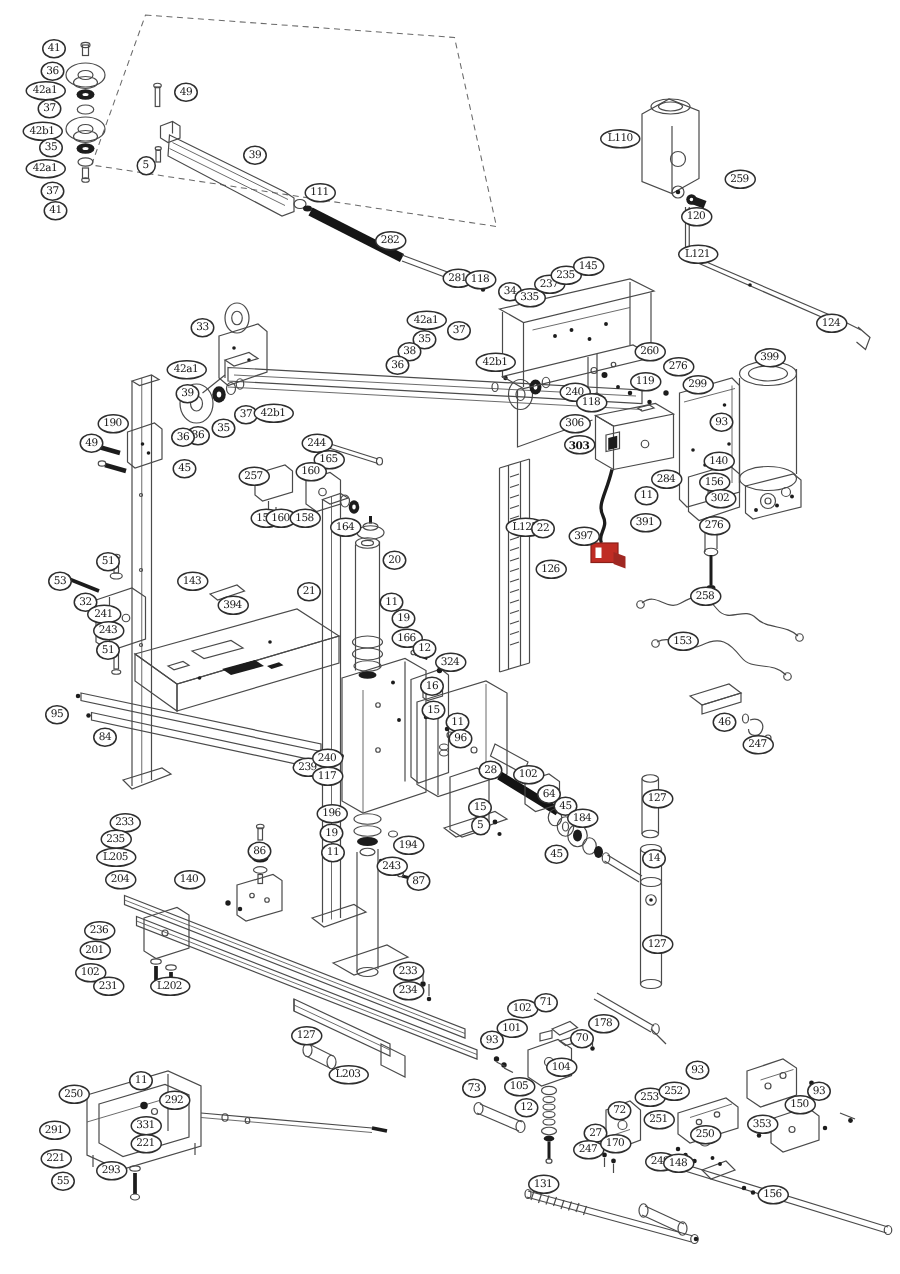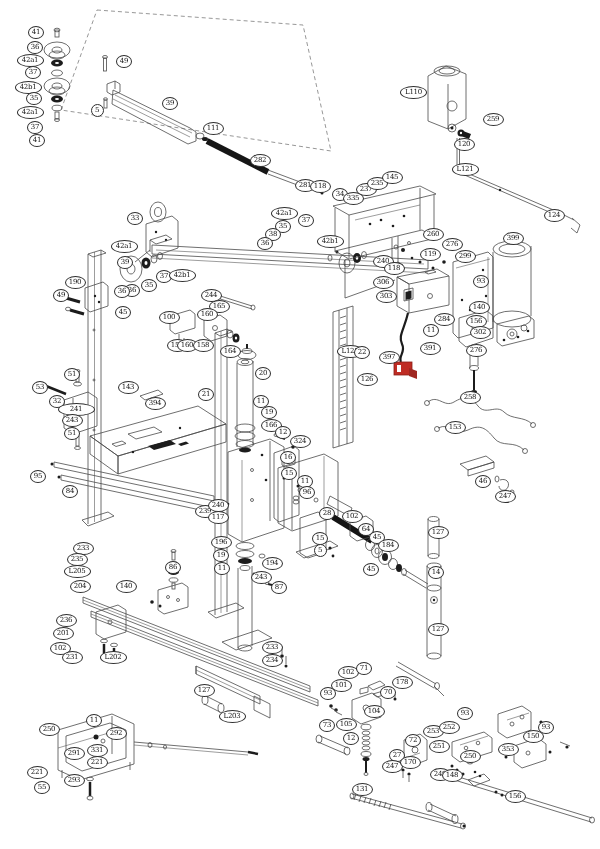--- a/index.html
+++ b/index.html
@@ -593,48 +593,48 @@
       <div class="balloon" style="width: 27px; left: 316.5px; top: 235px;">42b1</div>
       <div class="balloon" style="width: 21px; left: 422.5px; top: 228px;">260</div>
       <div class="balloon" style="width: 21px; left: 441.5px; top: 238px;">276</div>
       <div class="balloon" style="width: 21px; left: 502.5px; top: 232px;">399</div>
       <div class="balloon" style="width: 21px; left: 372.5px; top: 255px;">240</div>
       <div class="balloon" style="width: 21px; left: 383.5px; top: 262px;">118</div>
       <div class="balloon" style="width: 21px; left: 419.5px; top: 248px; text-align: right;">119</div>
       <div class="balloon" style="width: 21px; left: 454.5px; top: 250px;">299</div>
       <div class="balloon" style="width: 16px; left: 473px; top: 275px;">93</div>
       <div class="balloon" style="width: 21px; left: 372.5px; top: 276px;">306</div>
-      <div class="balloon" style="width: 21px; left: 375.5px; top: 290px;">303</div>
+      <div class="balloon" style="width: 21px; left: 375.5px; top: 290px; font-weight: bold;">303</div>
       <div class="balloon" style="width: 21px; left: 468.5px; top: 301px;">140</div>
       <div class="balloon" style="width: 21px; left: 433.5px; top: 313px;">284</div>
       <div class="balloon" style="width: 21px; left: 465.5px; top: 315px;">156</div>
       <div class="balloon" style="width: 21px; left: 469.5px; top: 326px;">302</div>
       <div class="balloon" style="width: 16px; left: 423px; top: 324px;">11</div>
       <div class="balloon" style="width: 21px; left: 419.5px; top: 342px;">391</div>
       <div class="balloon" style="width: 21px; left: 465.5px; top: 344px;">276</div>
       <div class="balloon" style="width: 21px; left: 378.5px; top: 351px;">397</div>
       <div class="balloon" style="width: 21px; left: 64.5px; top: 276px;">190</div>
       <div class="balloon" style="width: 16px; left: 53px; top: 289px;">49</div>
       <div class="balloon" style="width: 16px; left: 114px; top: 285px;">36</div>
       <div class="balloon" style="width: 16px; left: 115px; top: 306px;">45</div>
       <div class="balloon" style="width: 21px; left: 200.5px; top: 289px;">244</div>
       <div class="balloon" style="width: 21px; left: 208.5px; top: 300px;">165</div>
       <div class="balloon" style="width: 21px; left: 196.5px; top: 308px;">160</div>
-      <div class="balloon" style="width: 21px; left: 158.5px; top: 311px;">100</div>
+      <div class="balloon" style="width: 21px; left: 158.5px; top: 311px;">257</div>
       <div class="balloon" style="width: 21px; left: 166.5px; top: 339px;">159</div>
       <div class="balloon" style="width: 21px; left: 176.5px; top: 339px;">160</div>
       <div class="balloon" style="width: 21px; left: 192.5px; top: 339px;">158</div>
       <div class="balloon" style="width: 21px; left: 219.5px; top: 345px;">164</div>
       <div class="balloon" style="width: 27px; left: 304.5px; top: 345px; margin-left: 32px;">L125</div>
       <div class="balloon" style="width: 16px; left: 354px; top: 346px;">22</div>
       <div class="balloon" style="width: 21px; left: 356.5px; top: 373px;">126</div>
       <div class="balloon" style="width: 16px; left: 64px; top: 368px;">51</div>
       <div class="balloon" style="width: 16px; left: 32px; top: 381px;">53</div>
       <div class="balloon" style="width: 16px; left: 49px; top: 395px;">32</div>
-      <div class="balloon" style="width: 37px; left: 57.5px; top: 403px; text-align: right;">241</div>
+      <div class="balloon" style="width: 23px; left: 57.5px; top: 403px; text-align: right;">241</div>
       <div class="balloon" style="width: 21px; left: 61.5px; top: 414px;">243</div>
       <div class="balloon" style="width: 16px; left: 64px; top: 427px;">51</div>
       <div class="balloon" style="width: 21px; left: 117.5px; top: 381px;">143</div>
       <div class="balloon" style="width: 21px; left: 144.5px; top: 397px;">394</div>
       <div class="balloon" style="width: 16px; left: 198px; top: 388px;">21</div>
       <div class="balloon" style="width: 16px; left: 255px; top: 367px;">20</div>
       <div class="balloon" style="width: 16px; left: 253px; top: 395px;">11</div>
       <div class="balloon" style="width: 16px; left: 261px; top: 406px;">19</div>
       <div class="balloon" style="width: 21px; left: 260.5px; top: 419px;">166</div>
       <div class="balloon" style="width: 16px; left: 275px; top: 426px;">12</div>
@@ -682,33 +682,33 @@
       <div class="balloon" style="width: 27px; left: 99.5px; top: 651px;">L202</div>
       <div class="balloon" style="width: 21px; left: 261.5px; top: 641px;">233</div>
       <div class="balloon" style="width: 21px; left: 261.5px; top: 654px;">234</div>
       <div class="balloon" style="width: 21px; left: 193.5px; top: 684px;">127</div>
       <div class="balloon" style="width: 27px; left: 218.5px; top: 710px;">L203</div>
       <div class="balloon" style="width: 21px; left: 38.5px; top: 723px;">250</div>
       <div class="balloon" style="width: 16px; left: 86px; top: 714px;">11</div>
       <div class="balloon" style="width: 21px; left: 105.5px; top: 727px;">292</div>
       <div class="balloon" style="width: 21px; left: 86.5px; top: 744px;">331</div>
       <div class="balloon" style="width: 21px; left: 86.5px; top: 756px;">221</div>
-      <div class="balloon" style="width: 21px; left: 25.5px; top: 747px; margin-left: 38px;">291</div>
+      <div class="balloon" style="width: 21px; left: 25.5px; top: 747px;">291</div>
       <div class="balloon" style="width: 21px; left: 26.5px; top: 766px;">221</div>
       <div class="balloon" style="width: 16px; left: 34px; top: 781px;">55</div>
       <div class="balloon" style="width: 21px; left: 63.5px; top: 774px;">293</div>
       <div class="balloon" style="width: 21px; left: 337.5px; top: 666px;">102</div>
       <div class="balloon" style="width: 16px; left: 356px; top: 662px;">71</div>
       <div class="balloon" style="width: 21px; left: 330.5px; top: 679px;">101</div>
       <div class="balloon" style="width: 16px; left: 320px; top: 687px;">93</div>
       <div class="balloon" style="width: 21px; left: 391.5px; top: 676px;">178</div>
       <div class="balloon" style="width: 16px; left: 380px; top: 686px;">70</div>
       <div class="balloon" style="width: 21px; left: 363.5px; top: 705px;">104</div>
       <div class="balloon" style="width: 21px; left: 335.5px; top: 718px;">105</div>
-      <div class="balloon" style="width: 16px; left: 319px; top: 719px;">73</div>
+      <div class="balloon" style="width: 16px; left: 308px; top: 719px;">73</div>
       <div class="balloon" style="width: 16px; left: 343px; top: 732px;">12</div>
       <div class="balloon" style="width: 16px; left: 405px; top: 734px; text-align: right;">72</div>
       <div class="balloon" style="width: 16px; left: 389px; top: 749px;">27</div>
       <div class="balloon" style="width: 21px; left: 381.5px; top: 760px;">247</div>
       <div class="balloon" style="width: 21px; left: 399.5px; top: 756px;">170</div>
       <div class="balloon" style="width: 21px; left: 351.5px; top: 783px;">131</div>
       <div class="balloon" style="width: 21px; left: 422.5px; top: 725px;">253</div>
       <div class="balloon" style="width: 21px; left: 438.5px; top: 721px;">252</div>
       <div class="balloon" style="width: 21px; left: 428.5px; top: 740px;">251</div>
       <div class="balloon" style="width: 21px; left: 459.5px; top: 750px;">250</div>

